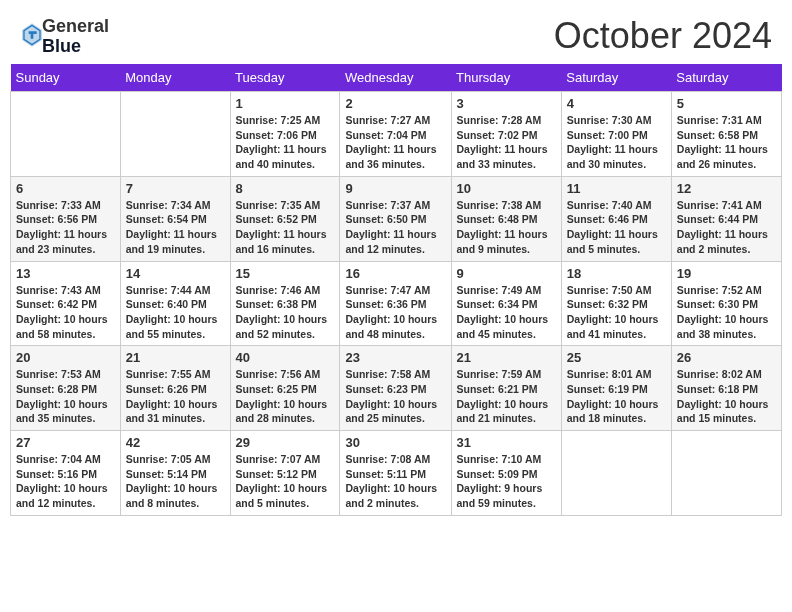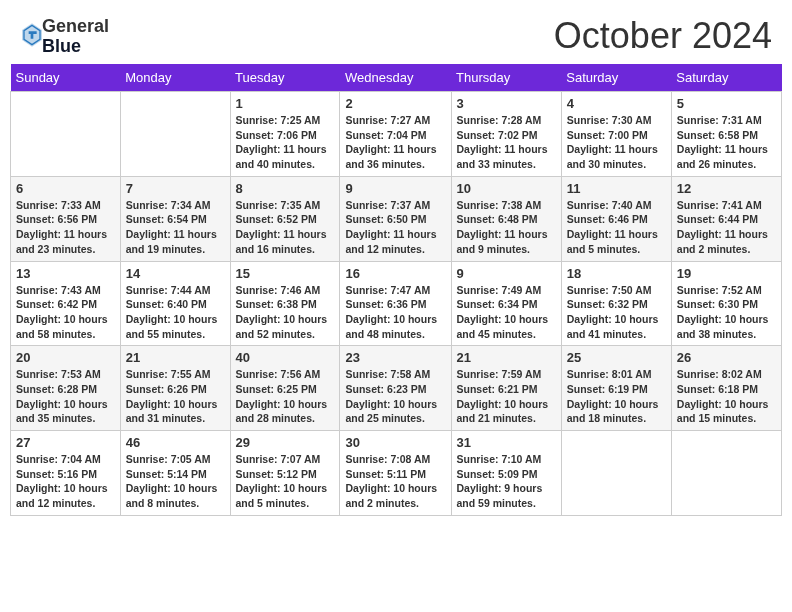--- a/index.html
+++ b/index.html
@@ -239,21 +239,21 @@
           <div class="day-number">26</div>
           <div class="day-info">Sunrise: 8:02 AM<br>Sunset: 6:18 PM<br>Daylight: 10 hours and 15 minutes.</div>
         </td>
       </tr>
       <tr>
         <td>
           <div class="day-number">27</div>
           <div class="day-info">Sunrise: 7:04 AM<br>Sunset: 5:16 PM<br>Daylight: 10 hours and 12 minutes.</div>
         </td>
         <td>
-          <div class="day-number">46</div>
+          <div class="day-number">42</div>
           <div class="day-info">Sunrise: 7:05 AM<br>Sunset: 5:14 PM<br>Daylight: 10 hours and 8 minutes.</div>
         </td>
         <td>
           <div class="day-number">29</div>
           <div class="day-info">Sunrise: 7:07 AM<br>Sunset: 5:12 PM<br>Daylight: 10 hours and 5 minutes.</div>
         </td>
         <td>
           <div class="day-number">30</div>
           <div class="day-info">Sunrise: 7:08 AM<br>Sunset: 5:11 PM<br>Daylight: 10 hours and 2 minutes.</div>
         </td>

